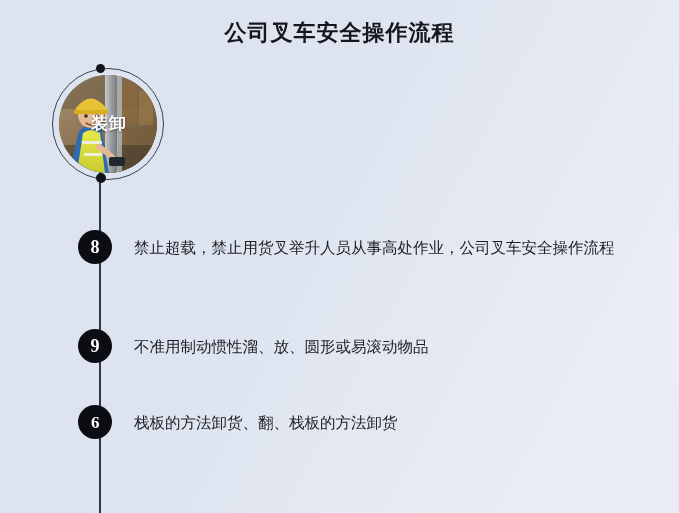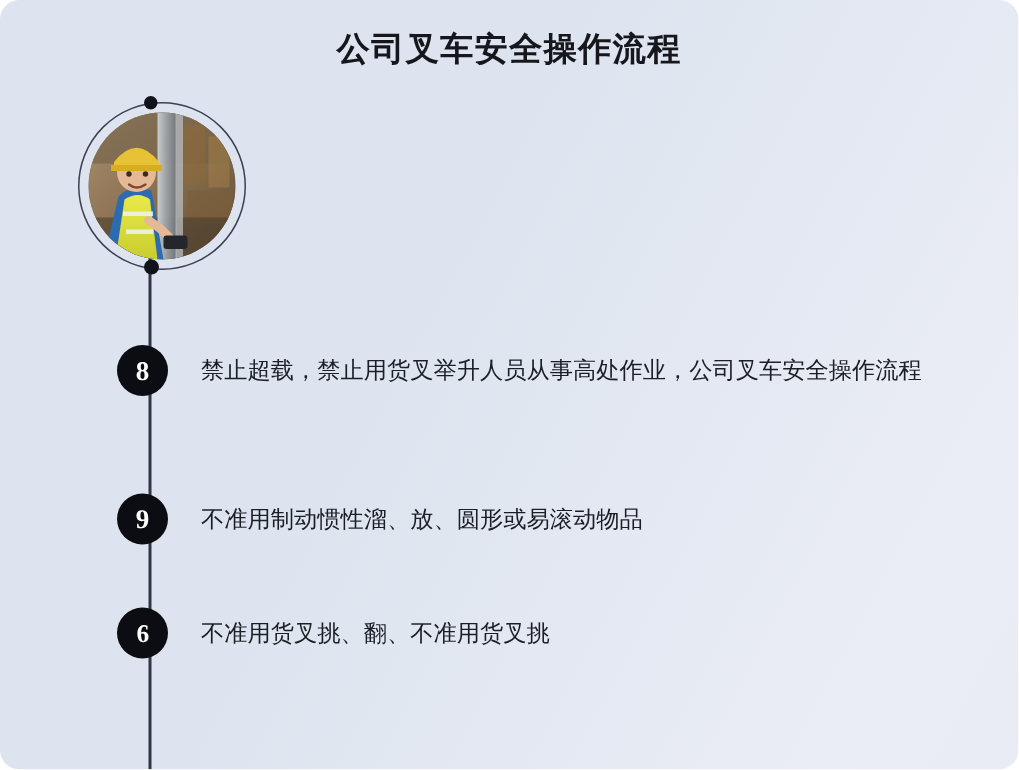--- a/index.html
+++ b/index.html
@@ -12,21 +12,20 @@
     overflow: hidden;
     font-family: "Liberation Sans", "DejaVu Sans", sans-serif;
   }
 
   #slide {
     position: relative;
     width: 679px;
     height: 513px;
     background: linear-gradient(118deg, #dde3ef 0%, #dde4ef 38%, #e3e8f2 62%, #eaedf5 86%, #e9ecf4 100%);
     overflow: hidden;
-    border-radius: 13px;
   }
 
   
   #title {
     position: absolute;
     top: 18px;
     left: 0;
     width: 679px;
     text-align: center;
     font-size: 22px;
@@ -197,30 +196,31 @@
         <circle cx="27" cy="41" r="1.8" fill="#3c2a1c"></circle>
         <circle cx="38" cy="41" r="1.8" fill="#3c2a1c"></circle>
         <path d="M27 48 Q32 52 38 48" stroke="#7a4a32" stroke-width="1.6" fill="none" stroke-linecap="round"></path>
         <path d="M40 72 Q50 78 56 86" stroke="#e5b995" stroke-width="6" fill="none" stroke-linecap="round"></path>
         <rect x="50" y="82" width="16" height="9" rx="2" fill="#23262b"></rect>
       </svg>
     </div>
     <div id="photo-ring"></div>
     <div id="photo-ring-dot-top"></div>
     <div id="photo-ring-dot-bottom"></div>
+    <div id="photo-label">装卸</div>
   </div>
 
   <div class="step" id="step-8">
     <div class="step-badge">8</div>
     <div class="step-text">禁止超载，禁止用货叉举升人员从事高处作业，公司叉车安全操作流程</div>
   </div>
 
   <div class="step" id="step-9">
     <div class="step-badge">9</div>
     <div class="step-text">不准用制动惯性溜、放、圆形或易滚动物品</div>
   </div>
 
   <div class="step" id="step-10">
     <div class="step-badge wide">6</div>
-    <div class="step-text">不准用货叉挑、翻、不准用货叉挑</div>
+    <div class="step-text">栈板的方法卸货、翻、栈板的方法卸货</div>
   </div>
 
 </div>
 
 </body></html>

